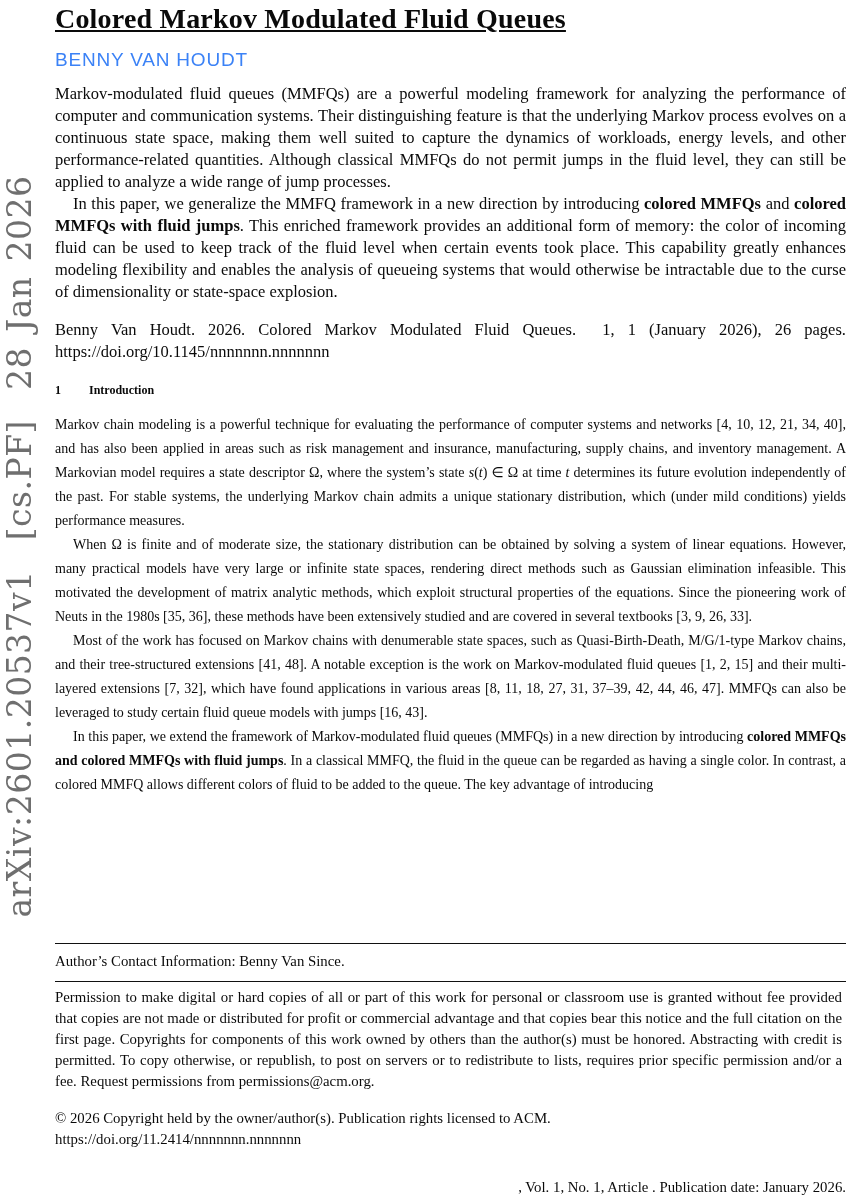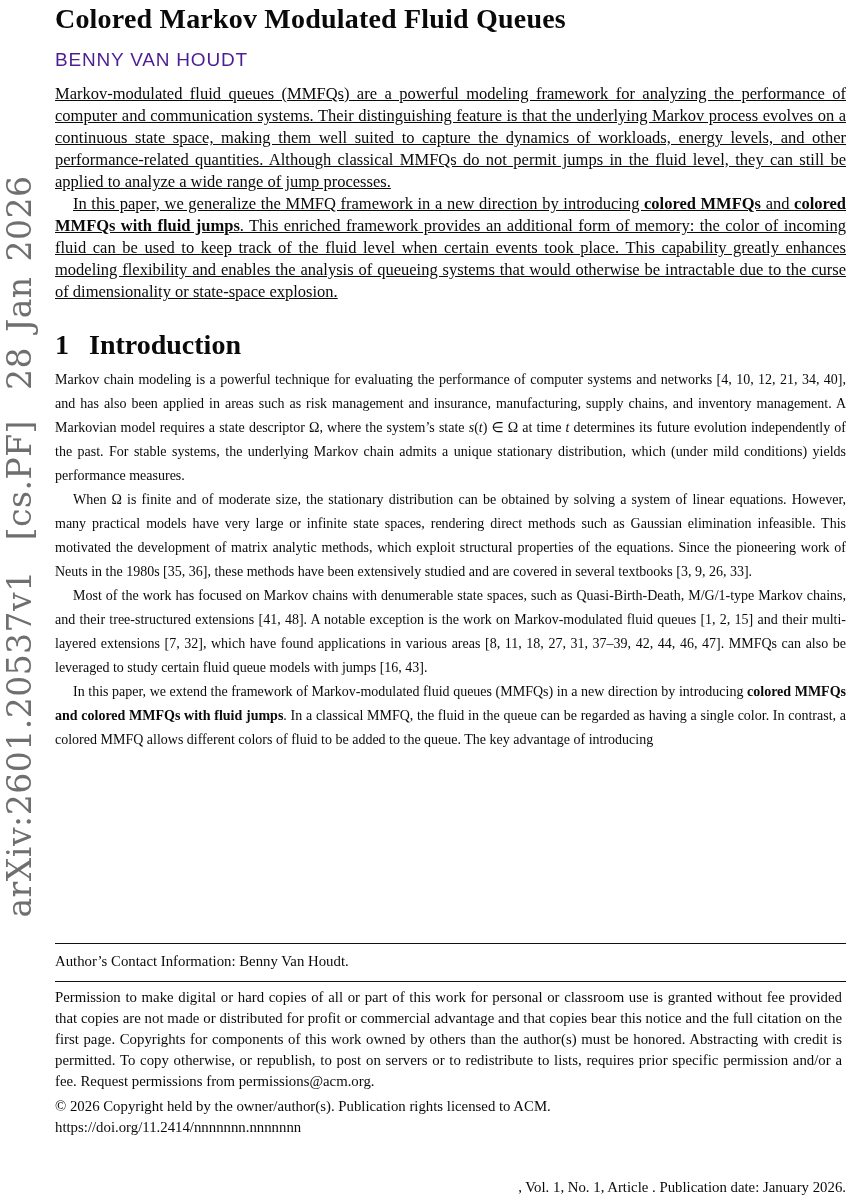--- a/index.html
+++ b/index.html
@@ -31,49 +31,49 @@
     left: 55px;
     top: 0;
     width: 791px;
   }
   .title {
     margin: 2px 0 0 0;
     font-size: 28px;
     font-weight: bold;
     letter-spacing: 0.2px;
     line-height: 34px;
+    text-decoration: underline;
   }
   .author {
     margin-top: 13px;
     font-family: "Liberation Sans", sans-serif;
     font-size: 19px;
     letter-spacing: 0.8px;
-    color: #4c1d95;
+    color: #3b82f6;
     line-height: 22px;
   }
   .abstract { margin-top: 12px; }
   .abstract p, .refblock p {
     margin: 0;
     font-size: 16.5px;
     line-height: 22px;
     text-align: justify;
-    text-decoration: underline;
   }
   .indent { text-indent: 18px; }
   .refblock { margin-top: 16px; }
   .ref-label {
     font-size: 16.5px;
     line-height: 22px;
     font-weight: bold;
     margin: 0;
   }
   .ref-text { overflow-wrap: anywhere; }
   .section-heading {
-    margin-top: 30px;
-    font-size: 28px;
+    margin-top: 15px;
+    font-size: 12px;
     font-weight: bold;
     line-height: 24px;
   }
   .section-heading .num { display:inline-block; width: 34px; }
   .body-text { margin-top: 11px; }
   .body-text p {
     margin: 0;
     font-size: 14px;
     line-height: 24px;
     text-align: justify;
@@ -98,21 +98,21 @@
     margin: 5px 4px 0 0;
     font-size: 14.8px;
     line-height: 21px;
     text-align: justify;
   }
   .fn-line {
     margin: 0;
     font-size: 14.8px;
     line-height: 21px;
   }
-  .fn-copyright { margin-top: 4px; }
+  .fn-copyright { margin-top: 16px; }
   .running-footer {
     position: absolute;
     right: 3px;
     top: 1178px;
     font-size: 14.8px;
     line-height: 18px;
     text-align: right;
   }
 </style>
 </head>
@@ -127,38 +127,39 @@
     <h1 class="title">Colored Markov Modulated Fluid Queues</h1>
 
     <div class="author">BENNY VAN HOUDT</div>
 
     <div class="abstract">
       <p><span>Markov-modulated fluid queues (MMFQs) are a powerful modeling framework for analyzing the performance of computer and communication systems. Their distinguishing feature is that the underlying Markov process evolves on a continuous state space, making them well suited to capture the dynamics of workloads, energy levels, and other performance-related quantities. Although classical MMFQs do not permit jumps in the fluid level, they can still be applied to analyze a wide range of jump processes.</span></p>
       <p class="indent"><span>In this paper, we generalize the MMFQ framework in a new direction by introducing </span><span style="font-weight: bold;">colored MMFQs</span><span> and </span><span style="font-weight: bold;">colored MMFQs with fluid jumps</span><span>. This enriched framework provides an additional form of memory: the color of incoming fluid can be used to keep track of the fluid level when certain events took place. This capability greatly enhances modeling flexibility and enables the analysis of queueing systems that would otherwise be intractable due to the curse of dimensionality or state-space explosion.</span></p>
     </div>
 
     <div class="refblock">
+      <p class="ref-text">Benny Van Houdt. 2026. Colored Markov Modulated Fluid Queues.&nbsp; 1, 1 (January 2026), 26 pages. https://doi.org/10.1145/nnnnnnn.nnnnnnn</p>
     </div>
 
     <div class="section-heading">
       <span class="num">1</span><span>Introduction</span>
     </div>
 
     <div class="body-text">
       <p><span>Markov chain modeling is a powerful technique for evaluating the performance of computer systems and networks [4, 10, 12, 21, 34, 40], and has also been applied in areas such as risk management and insurance, manufacturing, supply chains, and inventory management. A Markovian model requires a state descriptor Ω, where the system’s state </span><span style="font-style: italic;">s</span><span>(</span><span style="font-style: italic;">t</span><span>) ∈ Ω at time </span><span style="font-style: italic;">t</span><span> determines its future evolution independently of the past. For stable systems, the underlying Markov chain admits a unique stationary distribution, which (under mild conditions) yields performance measures.</span></p>
       <p class="indent"><span>When Ω is finite and of moderate size, the stationary distribution can be obtained by solving a system of linear equations. However, many practical models have very large or infinite state spaces, rendering direct methods such as Gaussian elimination infeasible. This motivated the development of matrix analytic methods, which exploit structural properties of the equations. Since the pioneering work of Neuts in the 1980s [35, 36], these methods have been extensively studied and are covered in several textbooks [3, 9, 26, 33].</span></p>
       <p class="indent"><span>Most of the work has focused on Markov chains with denumerable state spaces, such as Quasi-Birth-Death, M/G/1-type Markov chains, and their tree-structured extensions [41, 48]. A notable exception is the work on Markov-modulated fluid queues [1, 2, 15] and their multi-layered extensions [7, 32], which have found applications in various areas [8, 11, 18, 27, 31, 37–39, 42, 44, 46, 47]. MMFQs can also be leveraged to study certain fluid queue models with jumps [16, 43].</span></p>
       <p class="indent"><span>In this paper, we extend the framework of Markov-modulated fluid queues (MMFQs) in a new direction by introducing </span><span style="font-weight: bold;">colored MMFQs and colored MMFQs with fluid jumps</span><span>. In a classical MMFQ, the fluid in the queue can be regarded as having a single color. In contrast, a colored MMFQ allows different colors of fluid to be added to the queue. The key advantage of introducing</span></p>
     </div>
 
   </div>
 
   <div class="footnotes">
     <hr class="fn-rule">
-    <p class="fn-contact">Author’s Contact Information: Benny Van Houdt.</p>
+    <p class="fn-contact">Author’s Contact Information: Benny Van Since.</p>
     <hr class="fn-rule">
     <p class="fn-permission">Permission to make digital or hard copies of all or part of this work for personal or classroom use is granted without fee provided that copies are not made or distributed for profit or commercial advantage and that copies bear this notice and the full citation on the first page. Copyrights for components of this work owned by others than the author(s) must be honored. Abstracting with credit is permitted. To copy otherwise, or republish, to post on servers or to redistribute to lists, requires prior specific permission and/or a fee. Request permissions from permissions@acm.org.</p>
     <p class="fn-line fn-copyright">© 2026 Copyright held by the owner/author(s). Publication rights licensed to ACM.</p>
     <p class="fn-line">https://doi.org/11.2414/nnnnnnn.nnnnnnn</p>
   </div>
 
   <div class="running-footer">, Vol. 1, No. 1, Article . Publication date: January 2026.</div>
 
 </div>
 

